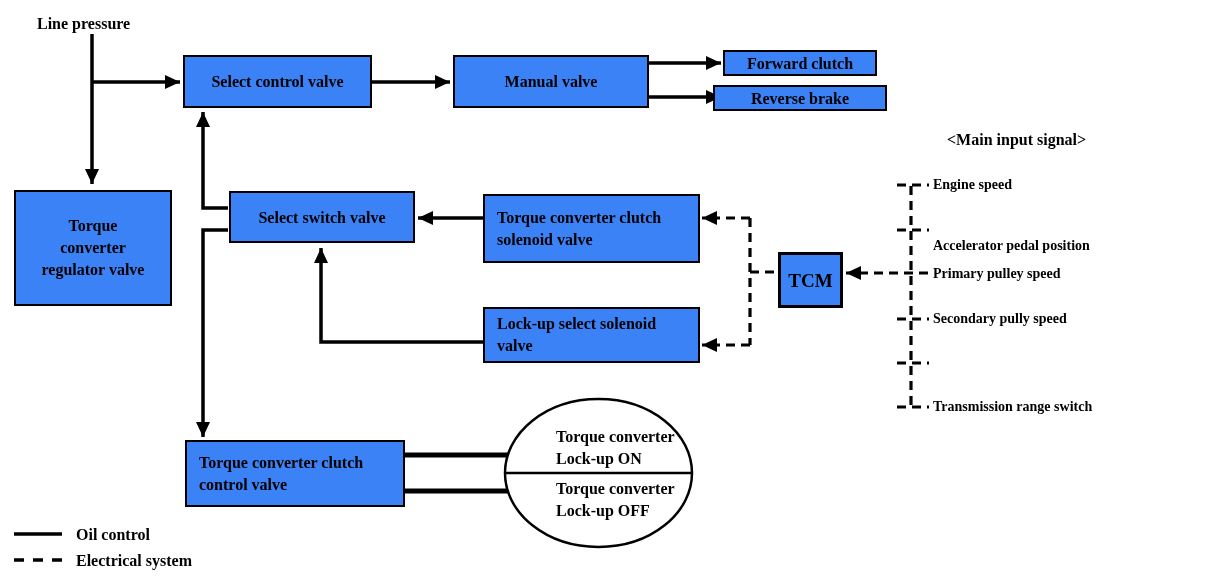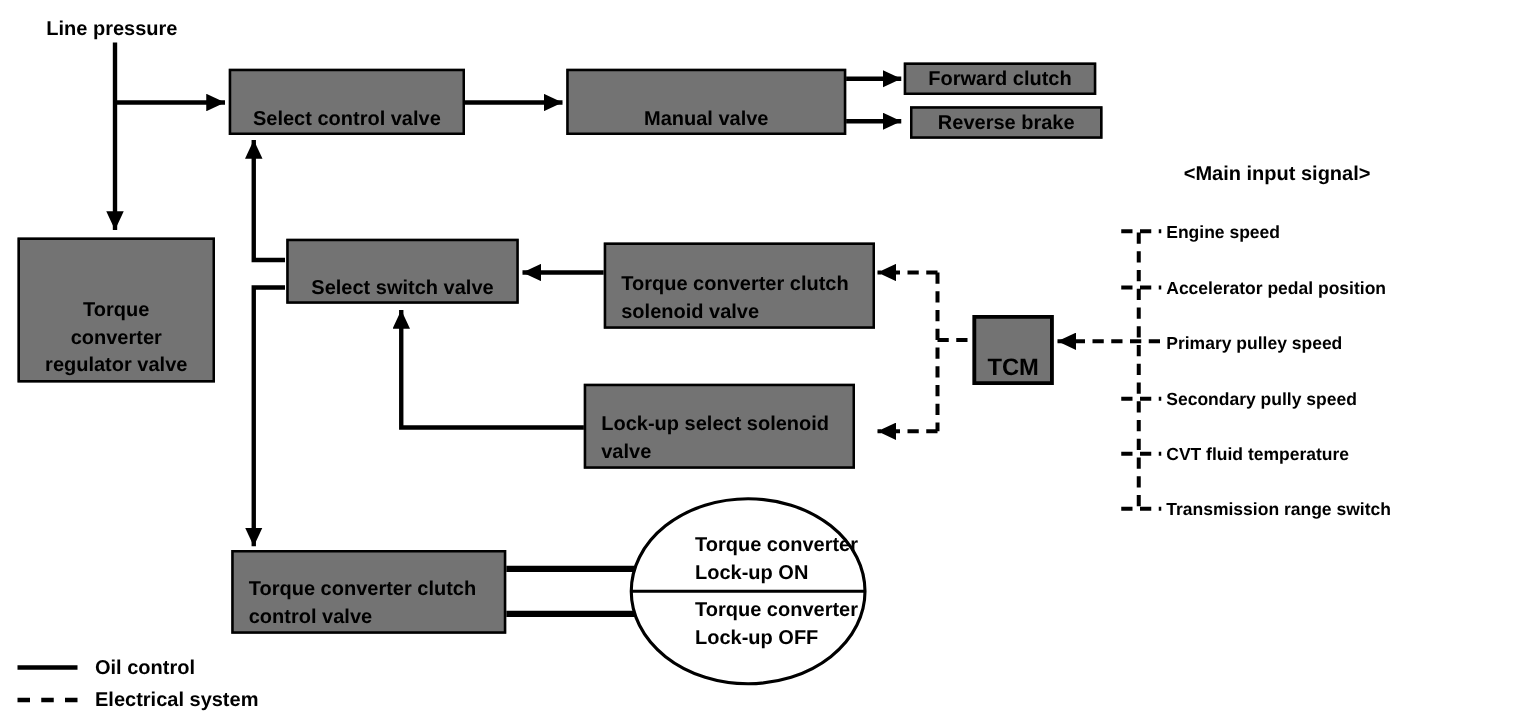--- a/index.html
+++ b/index.html
@@ -1,24 +1,24 @@
 <!DOCTYPE html>
 <html><head>
 <meta charset="utf-8">
 <style>
   html,body{margin:0;padding:0;background:#fff;}
   #stage{
     position:relative;width:1216px;height:582px;background:#ffffff;
-    font-family:Liberation Sans, sans-serif;
+    font-family:Liberation Serif, serif;
     font-weight:700;color:#000;overflow:hidden;
   }
   #wires{position:absolute;left:0;top:0;width:1216px;height:582px;}
   .node{
-    position:absolute;box-sizing:border-box;border:2.5px solid #000;background:#737373;
-    display:flex;flex-direction:column;justify-content:flex-end;
+    position:absolute;box-sizing:border-box;border:2.5px solid #000;background:#3b82f6;
+    display:flex;flex-direction:column;justify-content:center;
     font-size:16px;line-height:21px;
   }
   .node.center{align-items:center;text-align:center;}
   .node.left{align-items:flex-start;text-align:left;padding-left:12px;}
   .lbl{position:absolute;font-size:16px;line-height:20px;white-space:nowrap;}
   .ellipse-text{position:absolute;font-size:16px;line-height:22px;white-space:nowrap;margin-left:28px;}
   .signal{position:absolute;left:933px;font-size:14px;line-height:20px;white-space:nowrap;}
 </style>
 </head>
 <body>
@@ -70,48 +70,48 @@
       <path d="M14,560 H62" stroke-dasharray="10 9"></path>
     </g>
   </svg>
 
   <div class="lbl" style="left:37px;top:14px">Line pressure</div>
 
   <div class="node center" style="left:183px;top:55px;width:189px;height:53px">
     <span>Select control valve</span>
   </div>
 
-  <div class="node center" style="left:453px;top:55px;width:224px;height:53px">
+  <div class="node center" style="left:453px;top:55px;width:196px;height:53px">
     <span>Manual valve</span>
   </div>
 
   <div class="node center" style="left:723px;top:50px;width:154px;height:26px">
     <span>Forward clutch</span>
   </div>
 
-  <div class="node center" style="left:728px;top:85px;width:154px;height:26px">
+  <div class="node center" style="left:713px;top:85px;width:174px;height:26px">
     <span>Reverse brake</span>
   </div>
 
   <div class="node center" style="left:14px;top:190px;width:158px;height:116px;line-height:22px">
     <span>Torque</span>
     <span>converter</span>
     <span>regulator valve</span>
   </div>
 
   <div class="node center" style="left:229px;top:191px;width:186px;height:52px">
     <span>Select switch valve</span>
   </div>
 
   <div class="node left" style="left:483px;top:194px;width:217px;height:69px;line-height:22px">
     <span>Torque converter clutch</span>
     <span>solenoid valve</span>
   </div>
 
-  <div class="node left" style="left:467px;top:307px;width:217px;height:68px;line-height:22px">
+  <div class="node left" style="left:483px;top:307px;width:217px;height:56px;line-height:22px">
     <span>Lock-up select solenoid</span>
     <span>valve</span>
   </div>
 
   <div class="node center" style="left:778px;top:252px;width:65px;height:56px;border-width:3px;font-size:19px">
     <span>TCM</span>
   </div>
 
   <div class="node left" style="left:185px;top:440px;width:220px;height:67px;line-height:22px">
     <span>Torque converter clutch</span>
@@ -123,22 +123,21 @@
     <div>Lock-up ON</div>
   </div>
   <div class="ellipse-text" style="left:528px;top:478px">
     <div>Torque converter</div>
     <div>Lock-up OFF</div>
   </div>
 
   <div class="lbl" style="left:947px;top:130px">&lt;Main input signal&gt;</div>
 
   <div class="signal" style="top:175px">Engine speed</div>
-  <div class="signal" style="top:220px">Accelerator pedal position</div>
+  <div class="signal" style="top:236px">Accelerator pedal position</div>
   <div class="signal" style="top:264px">Primary pulley speed</div>
   <div class="signal" style="top:309px">Secondary pully speed</div>
-  <div class="signal" style="top:353px">CVT fluid temperature</div>
   <div class="signal" style="top:397px">Transmission range switch</div>
 
   <div class="lbl" style="left:76px;top:525px">Oil control</div>
   <div class="lbl" style="left:76px;top:551px">Electrical system</div>
 
 </div>
 
 </body></html>

